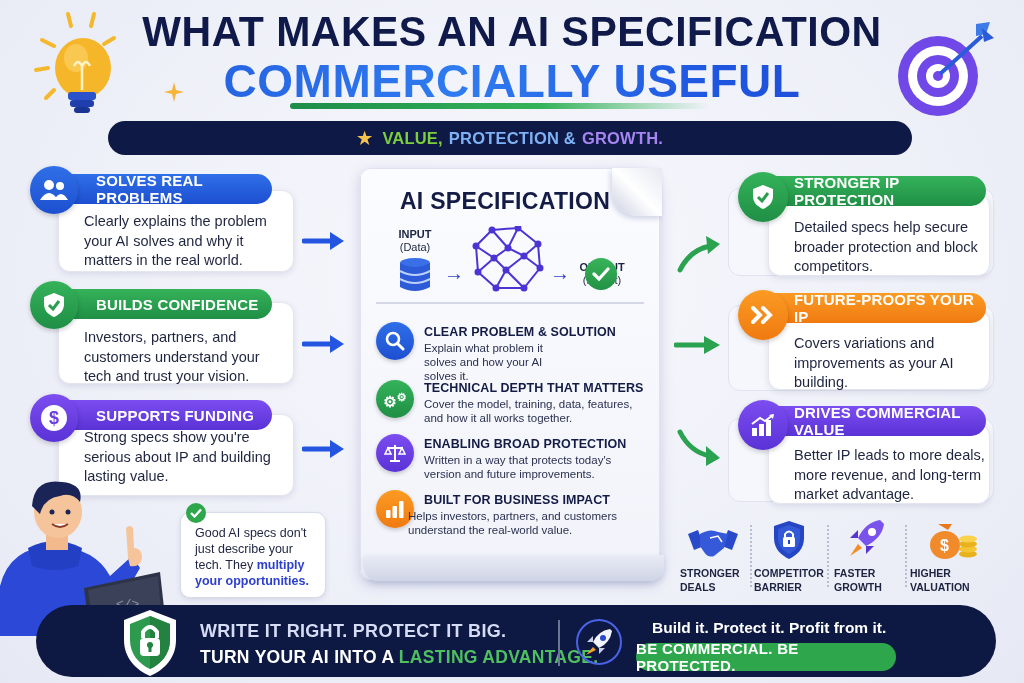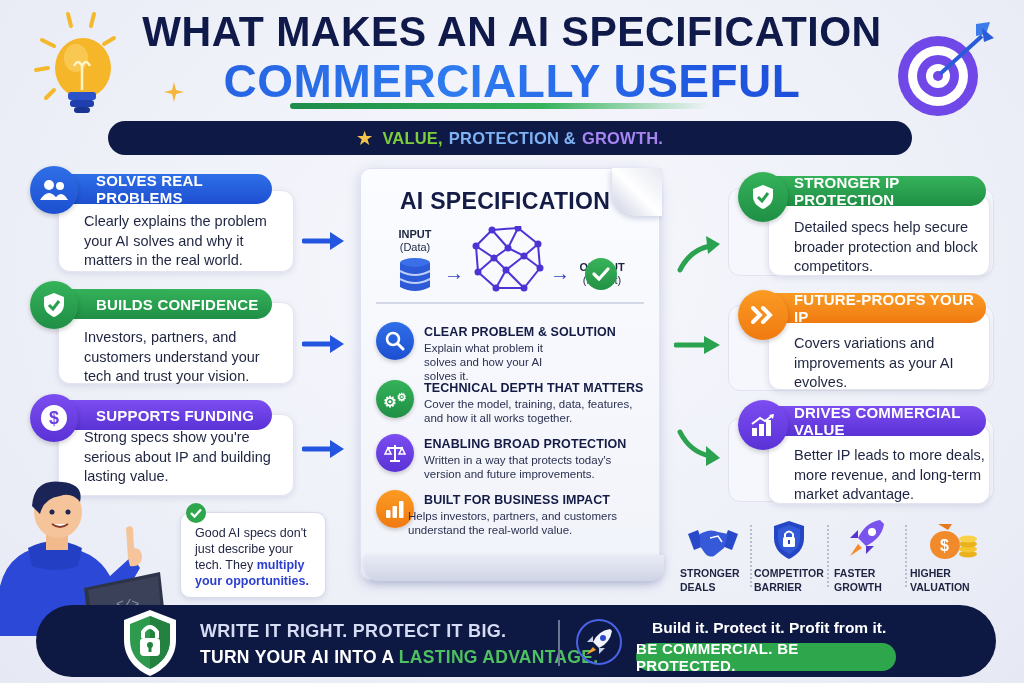--- a/index.html
+++ b/index.html
@@ -361,21 +361,21 @@
 <div class="abs rcard" style="left:768px;top:310px;width:222px;height:80px;"></div>
 <div class="abs pill orange-bg" style="left:756px;top:293px;width:230px;padding-left:38px;">
   <span>FUTURE-PROOFS YOUR IP</span>
 </div>
 <div class="abs circle-icon orange-bg" style="left:738px;top:290px;width:50px;height:50px;">
   <svg width="26" height="20" viewBox="0 0 26 20">
       <path d="M3 3 L10 10 L3 17" stroke="#fff" stroke-width="4" fill="none" stroke-linecap="round"></path>
       <path d="M13 3 L20 10 L13 17" stroke="#fff" stroke-width="4" fill="none" stroke-linecap="round"></path>
     </svg>
 </div>
-<div class="abs card-text" style="left:794px;top:334px;width:170px;">Covers variations and improvements as your AI evolves.</div>
+<div class="abs card-text" style="left:794px;top:334px;width:170px;">Covers variations and improvements as your AI building.</div>
 
 <div class="abs rcard-back" style="left:728px;top:418px;width:266px;height:84px;"></div>
 <div class="abs rcard" style="left:768px;top:424px;width:222px;height:80px;"></div>
 <div class="abs pill purple-bg" style="left:756px;top:406px;width:230px;padding-left:38px;">
   <span>DRIVES COMMERCIAL VALUE</span>
 </div>
 <div class="abs circle-icon purple-bg" style="left:738px;top:400px;width:50px;height:50px;">
   <svg width="26" height="22" viewBox="0 0 26 22">
       <rect x="2" y="14" width="5" height="8" fill="#fff"></rect>
       <rect x="9" y="10" width="5" height="12" fill="#fff"></rect>

